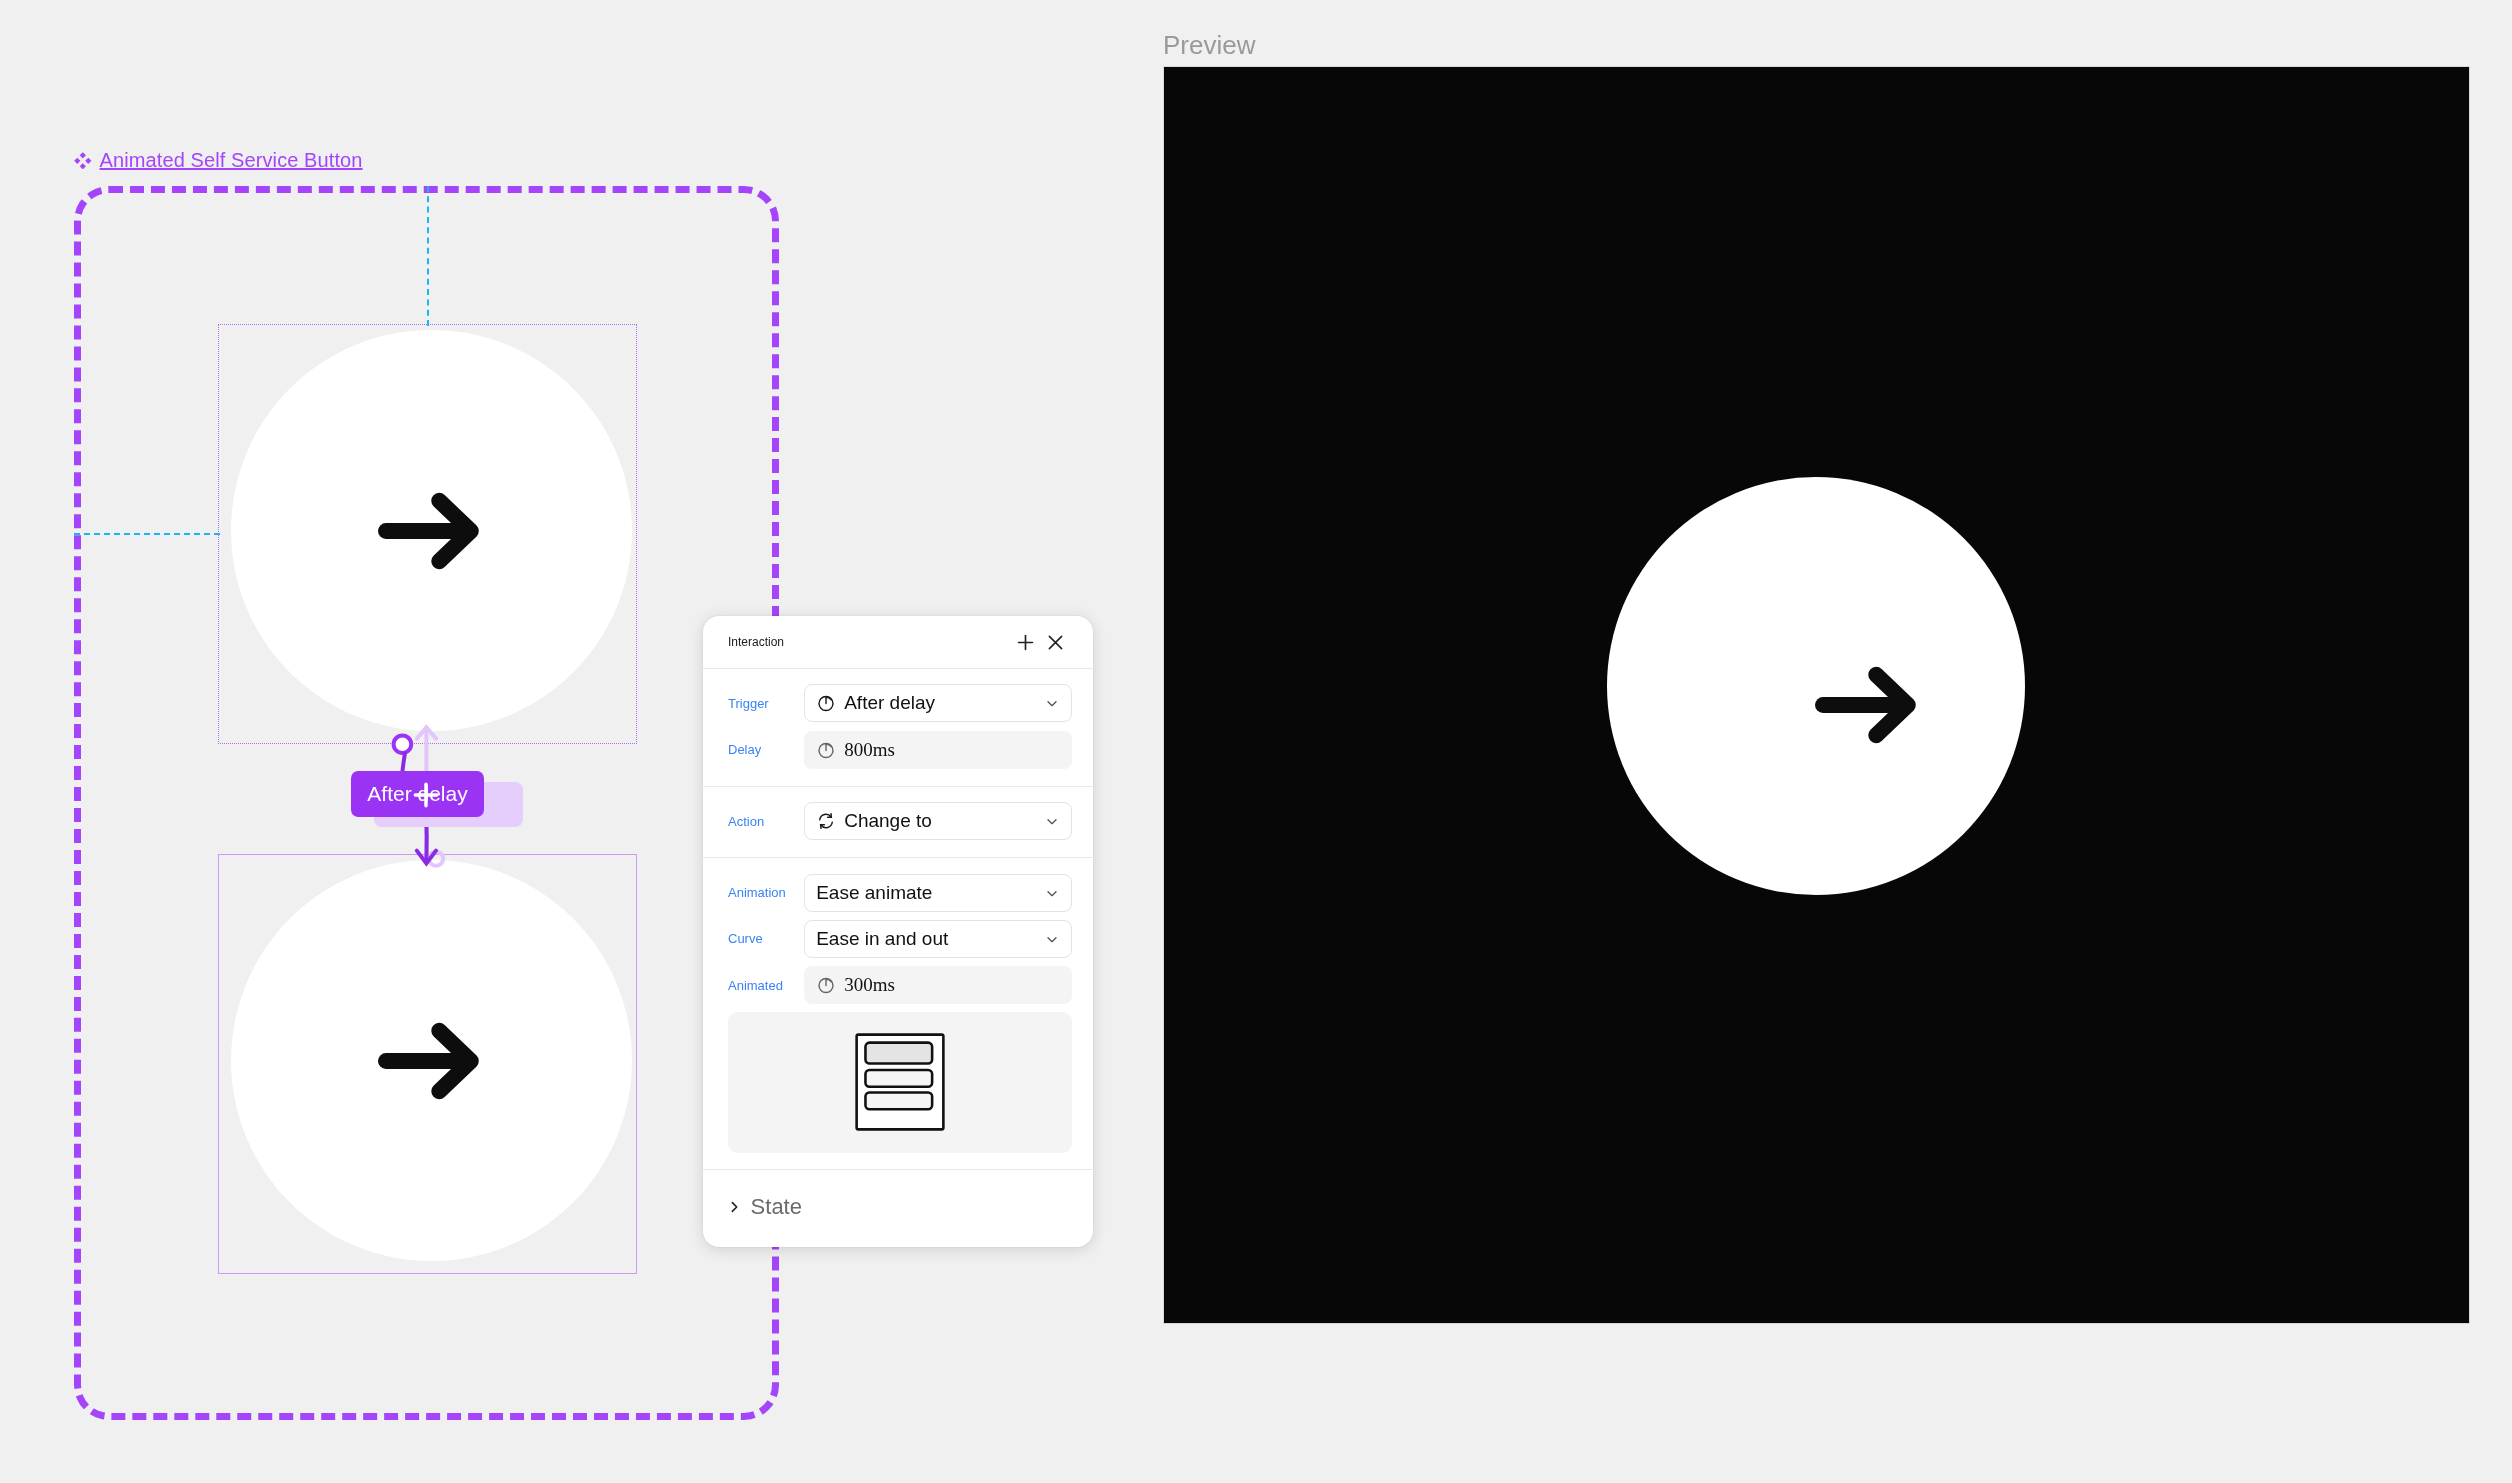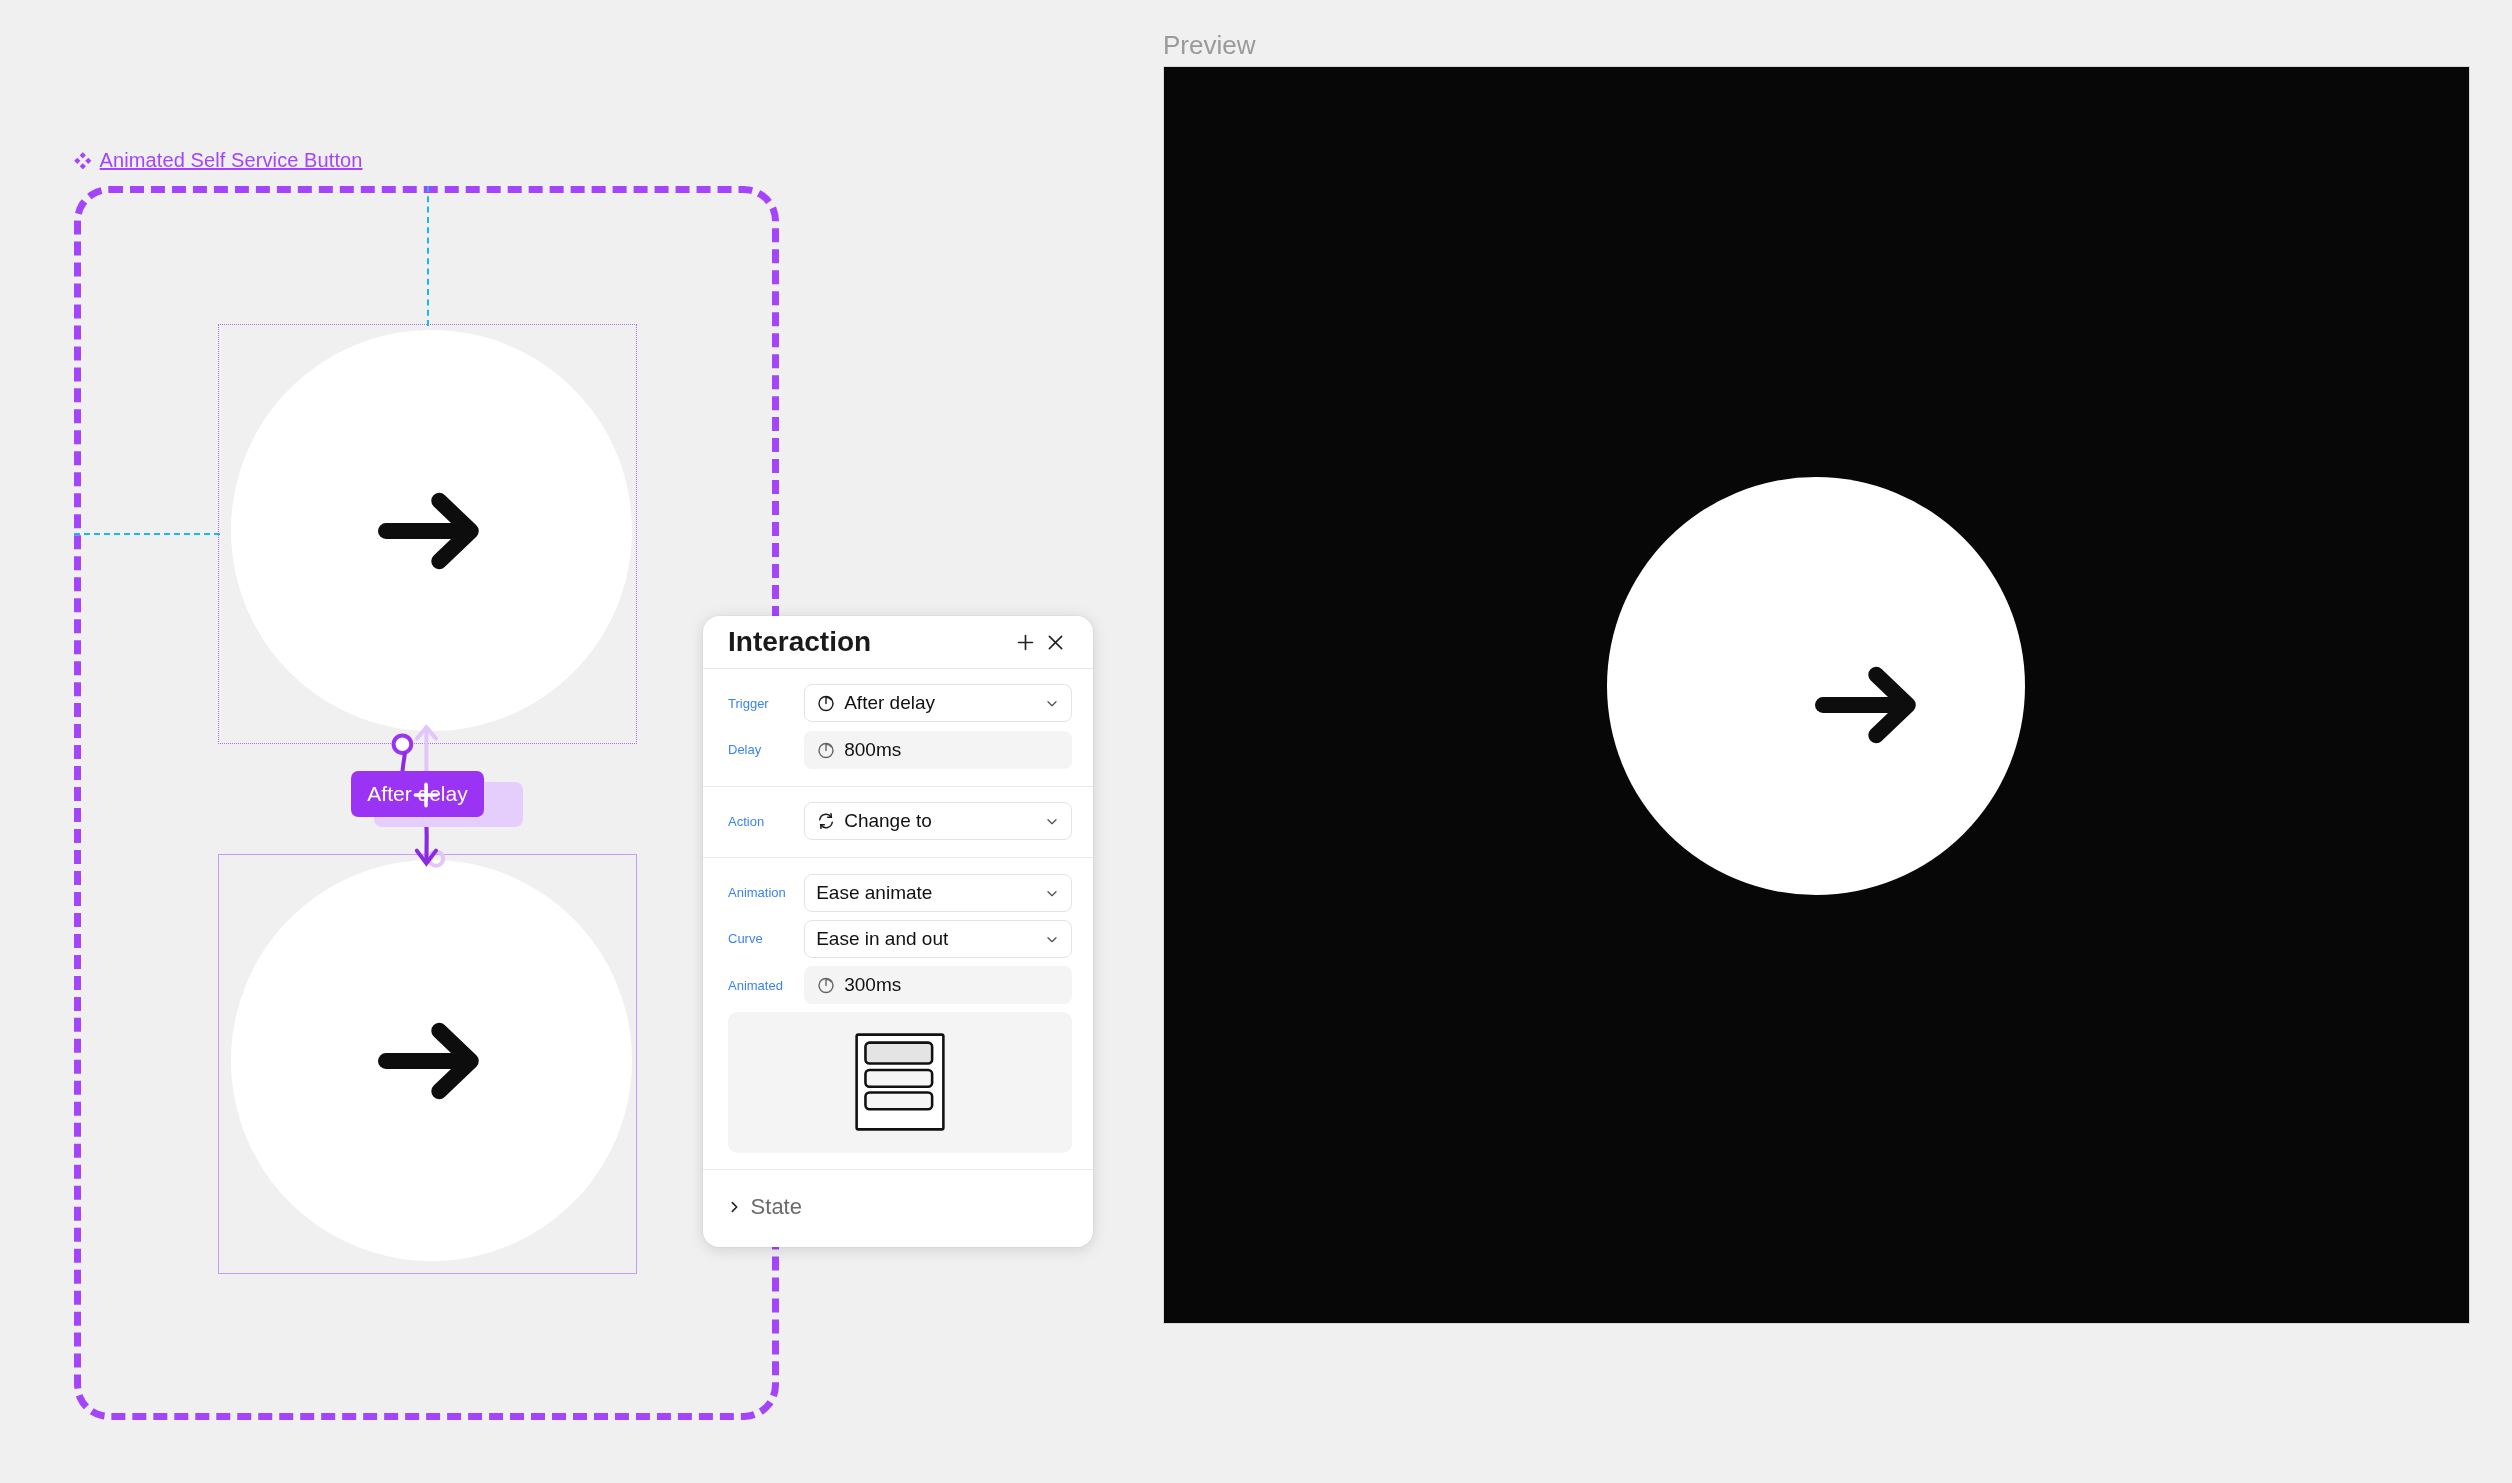--- a/index.html
+++ b/index.html
@@ -133,22 +133,22 @@
     overflow: hidden;
   }
   .panel-header {
     height: 53px;
     display: flex;
     align-items: center;
     padding: 0 22.4px 0 25px;
     border-bottom: 0.8px solid #e9e9e9;
   }
   .panel-title {
-    font-size: 28px;
-    font-weight: bold;
+    font-size: 12px;
+    font-weight: normal;
     color: #1a1a1a;
     flex: 1;
   }
   .hdr-btn {
     width: 30px; height: 30px;
     display: flex; align-items: center; justify-content: center;
     cursor: pointer;
   }
   .hdr-btn svg { display: block; }
 
@@ -183,20 +183,21 @@
   }
   .control-select {
     background: #ffffff;
     border: 0.8px solid #e3e3e3;
     border-radius: 8px;
   }
   .control-input {
     background: #f4f4f4;
     border: 0.8px solid transparent;
     border-radius: 8px;
+    font-family: Liberation Serif, serif;
   }
   .chevron {
     position: absolute;
     right: 11.2px;
     top: 50%;
     transform: translateY(-50%);
     width: 16px; height: 16px;
   }
   .field-icon { width: 20px; height: 20px; flex-shrink: 0; display:block; }
   .field-value { white-space: nowrap; }

